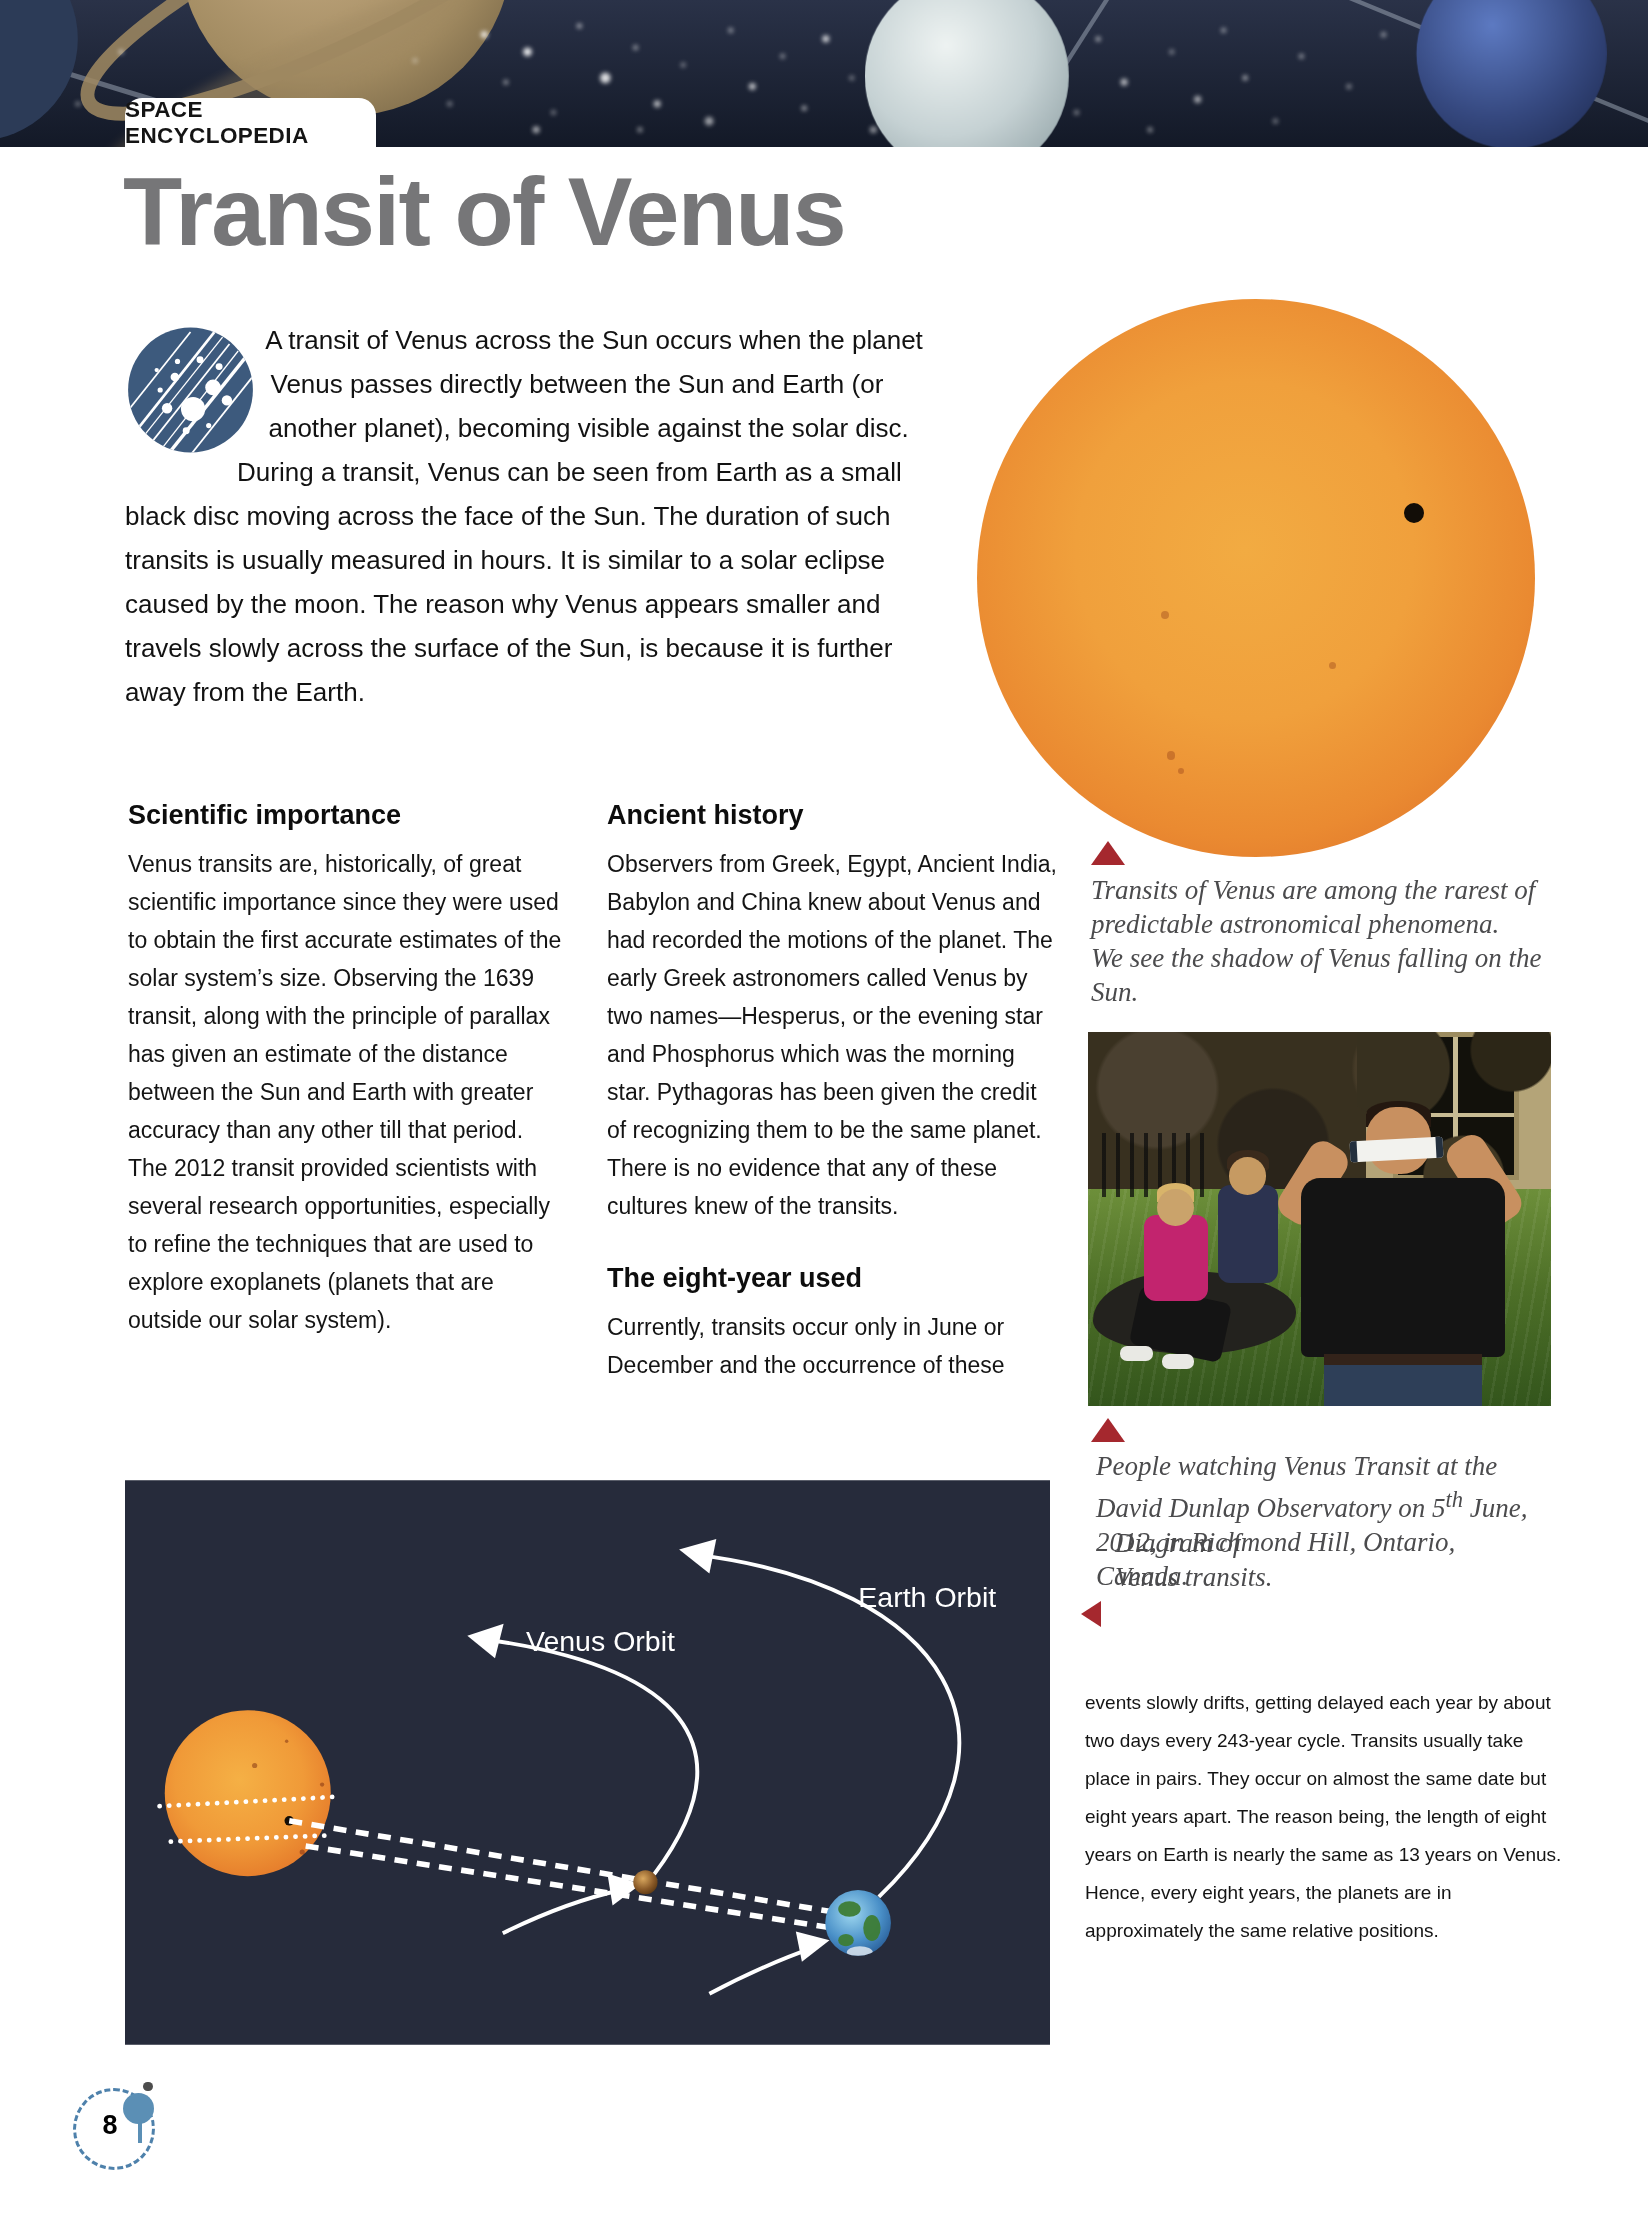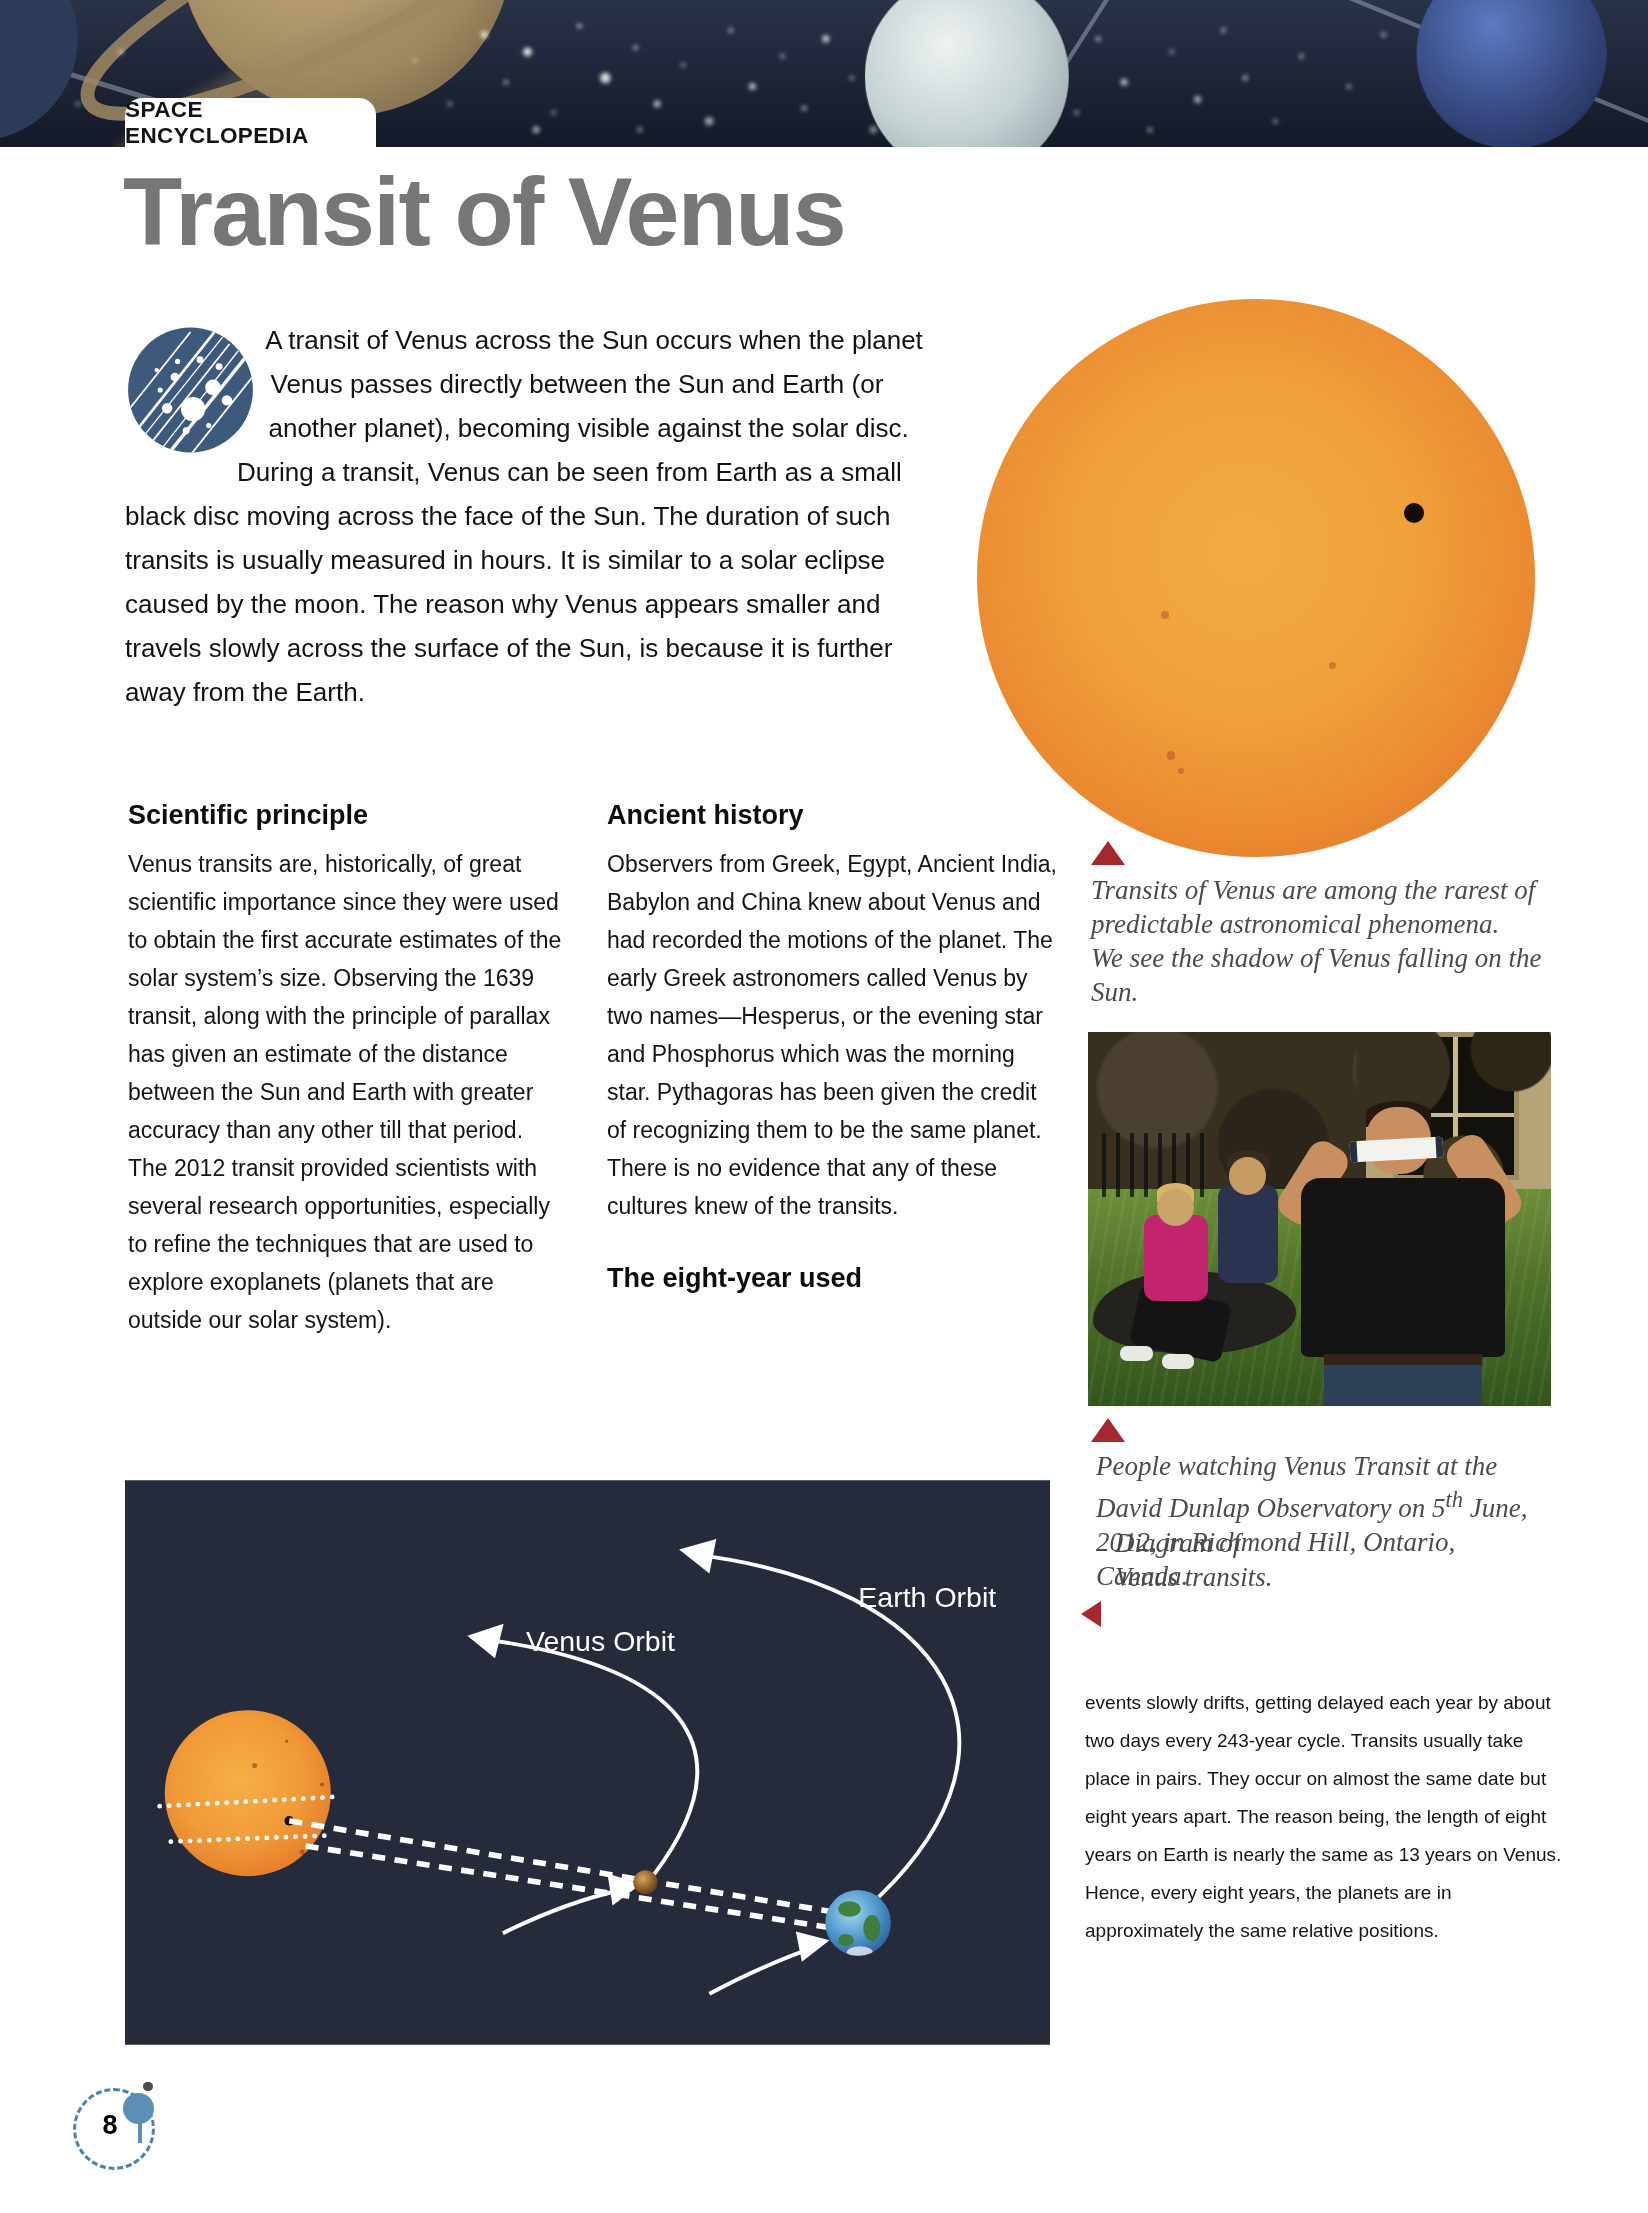--- a/index.html
+++ b/index.html
@@ -246,28 +246,29 @@
   <div class="sunspot" style="left:63%;top:65%;width:7px;height:7px;"></div>
   <div class="sunspot" style="left:34%;top:81%;width:8.6px;height:8.6px;"></div>
   <div class="sunspot" style="left:36%;top:84%;width:6px;height:6px;"></div>
 </div>
 <div class="sun-tri tri-up"></div>
 <div class="sun-cap caption pre">Transits of Venus are among the rarest of
 predictable astronomical phenomena.
 We see the shadow of Venus falling on the Sun.</div>
 
 <div class="col col1">
-  <h3>Scientific principle</h3>
+  <h3>Scientific importance</h3>
   <p>Venus transits are, historically, of great scientific importance since they were used to obtain the first accurate estimates of the solar system’s size. Observing the 1639 transit, along with the principle of parallax has given an estimate of the distance between the Sun and Earth with greater accuracy than any other till that period. The 2012 transit provided scientists with several research opportunities, especially to refine the techniques that are used to explore exoplanets (planets that are outside our solar system).</p>
 </div>
 
 <div class="col col2">
   <h3>Ancient history</h3>
   <p>Observers from Greek, Egypt, Ancient India, Babylon and China knew about Venus and had recorded the motions of the planet. The early Greek astronomers called Venus by two names—Hesperus, or the evening star and Phosphorus which was the morning star. Pythagoras has been given the credit of recognizing them to be the same planet. There is no evidence that any of these cultures knew of the transits.</p>
   <h3 class="second">The eight-year used</h3>
+  <p>Currently, transits occur only in June or December and the occurrence of these</p>
 </div>
 
 <div class="photo">
   <div class="ph ph-foliage"></div>
   <div class="ph ph-wall"></div>
   <div class="ph ph-window"></div>
   <div class="ph ph-vine"></div>
   <div class="ph ph-grass"></div>
   <div class="ph ph-fence"></div>
   <div class="ph ph-blanket"></div>

